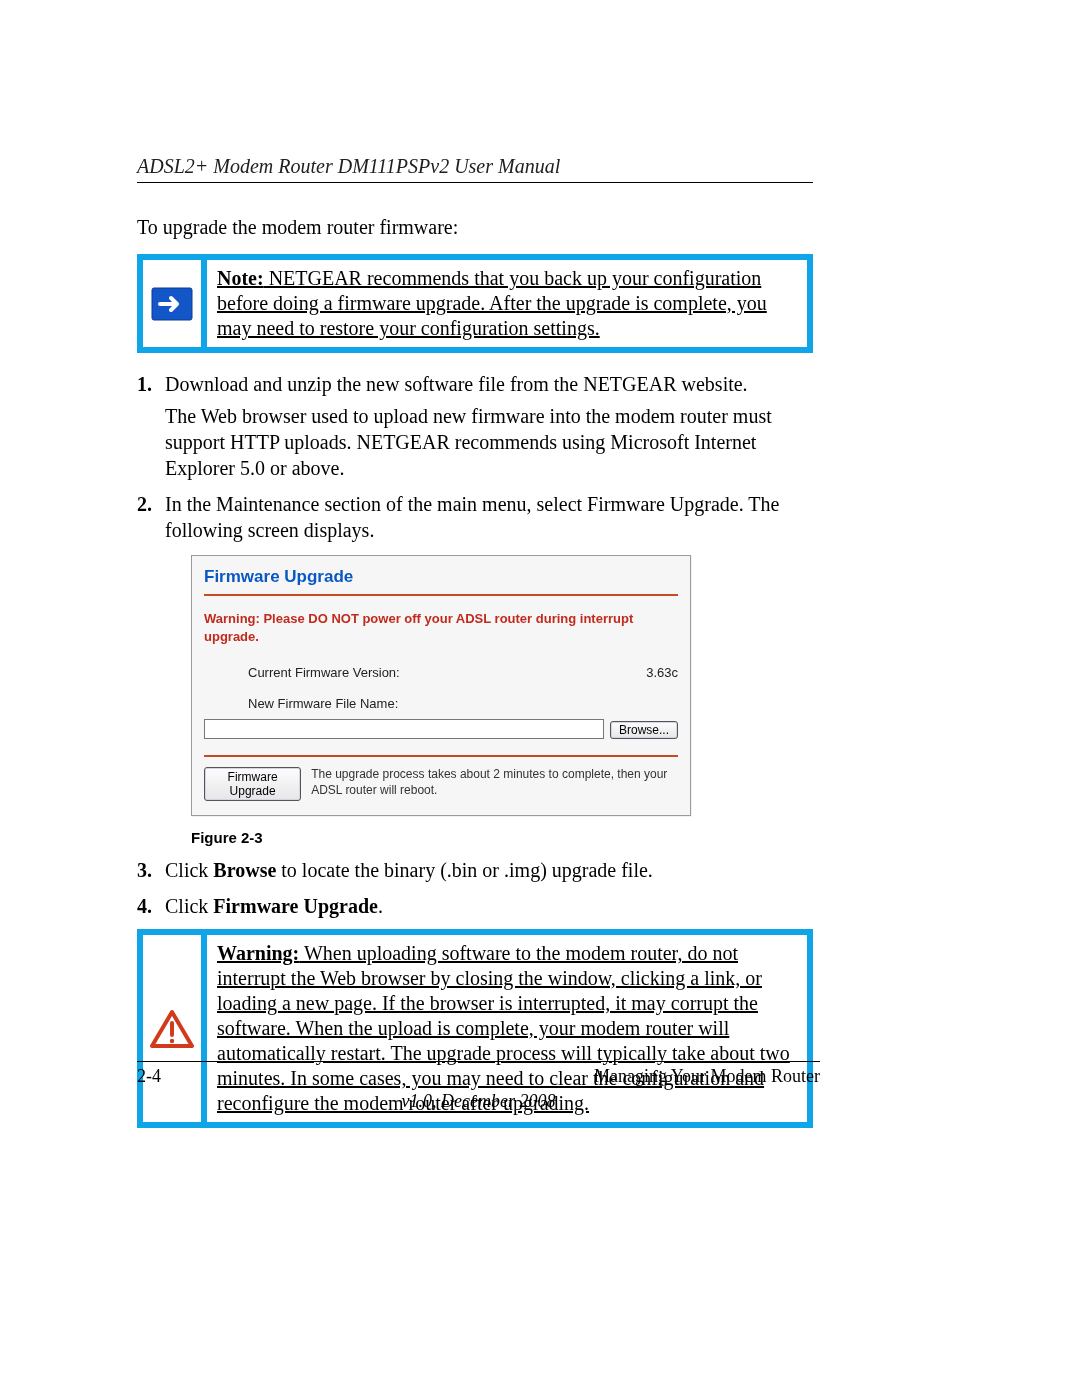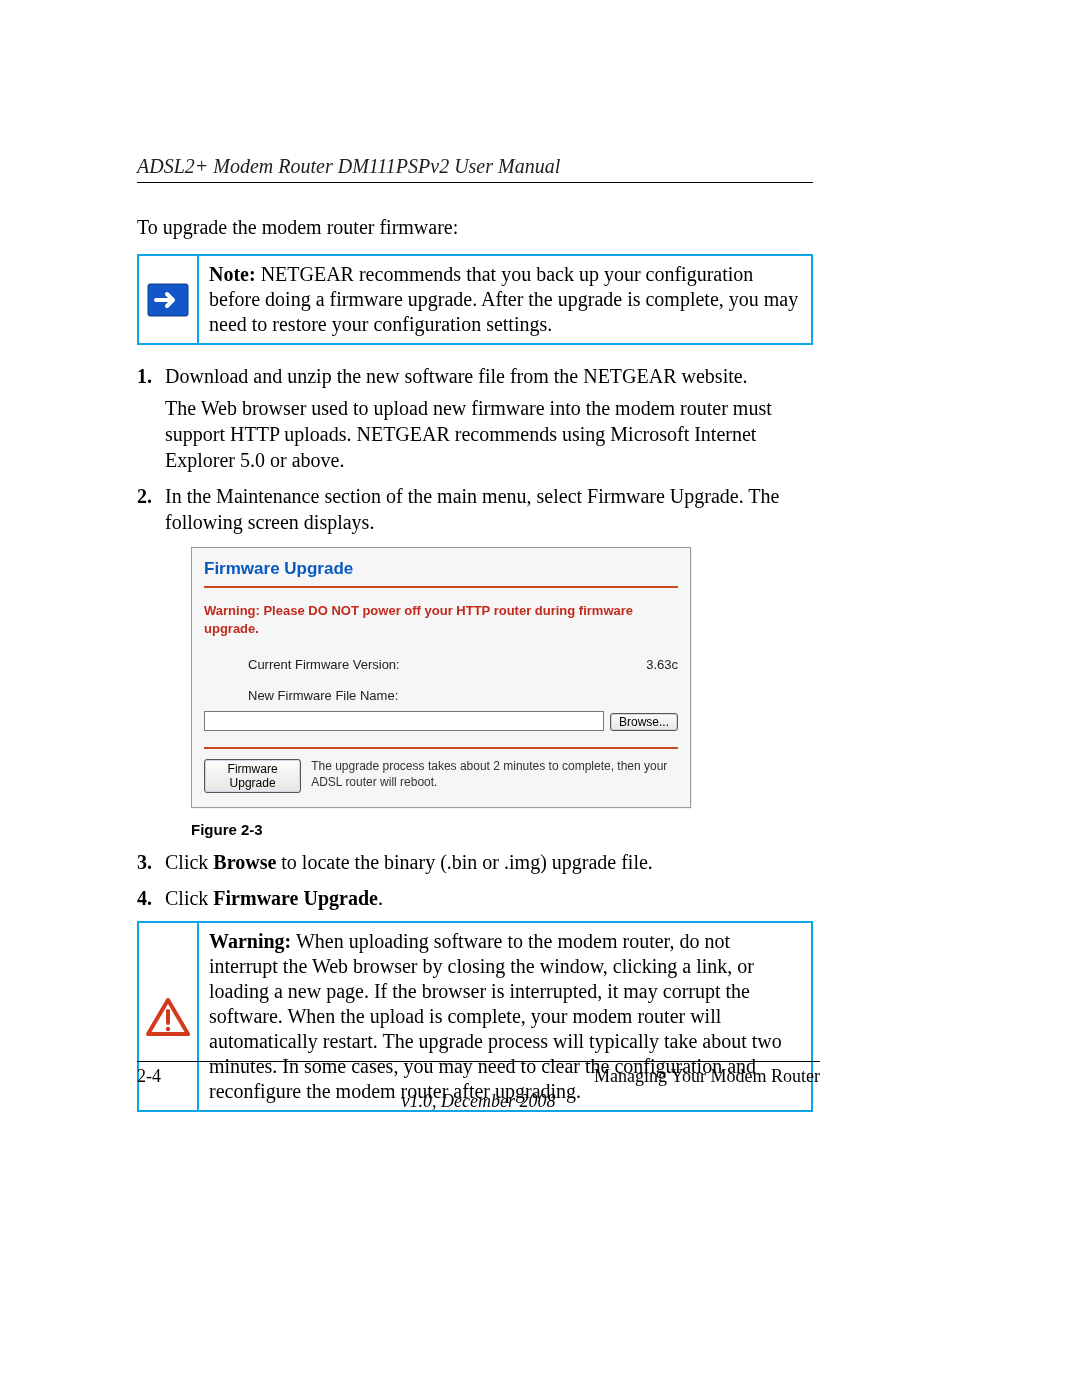--- a/index.html
+++ b/index.html
@@ -31,23 +31,24 @@
   .para {
     margin-bottom: 14px;
   }
   
   table.callout {
     border-collapse: collapse;
     width: 100%;
     margin: 8px 0 18px 0;
   }
   table.callout td {
-    border: 2px solid #0ea5e9;
+    border: 6px solid #0ea5e9;
     vertical-align: top;
     padding: 6px 10px;
+    text-decoration: underline;
   }
   table.callout td.icon-cell {
     width: 50px;
     text-align: center;
     vertical-align: middle;
     padding: 4px;
   }
   .note-icon-svg { display: block; margin: auto; }
   .warn-icon-svg { display: block; margin: auto; }
 
@@ -217,21 +218,21 @@
       <li>
         <p>Download and unzip the new software file from the NETGEAR website.</p>
         <p>The Web browser used to upload new firmware into the modem router must support HTTP uploads. NETGEAR recommends using Microsoft Internet Explorer 5.0 or above.</p>
       </li>
       <li>
         <p>In the Maintenance section of the main menu, select Firmware Upgrade. The following screen displays.</p>
 
         <div class="shot-wrap">
           <div class="shot">
             <div class="shot-title">Firmware Upgrade</div>
-            <div class="shot-warning">Warning: Please DO NOT power off your HTTP router during firmware upgrade.</div>
+            <div class="shot-warning">Warning: Please DO NOT power off your ADSL router during interrupt upgrade.</div>
             <div class="shot-row">
               <span class="shot-label">Current Firmware Version:</span>
               <span class="shot-value">3.63c</span>
             </div>
             <div class="shot-row" style="margin-bottom:6px;">
               <span class="shot-label">New Firmware File Name:</span>
             </div>
             <div class="shot-file-row">
               <input type="text" value="" style="">
               <button class="win-btn">Browse...</button>

